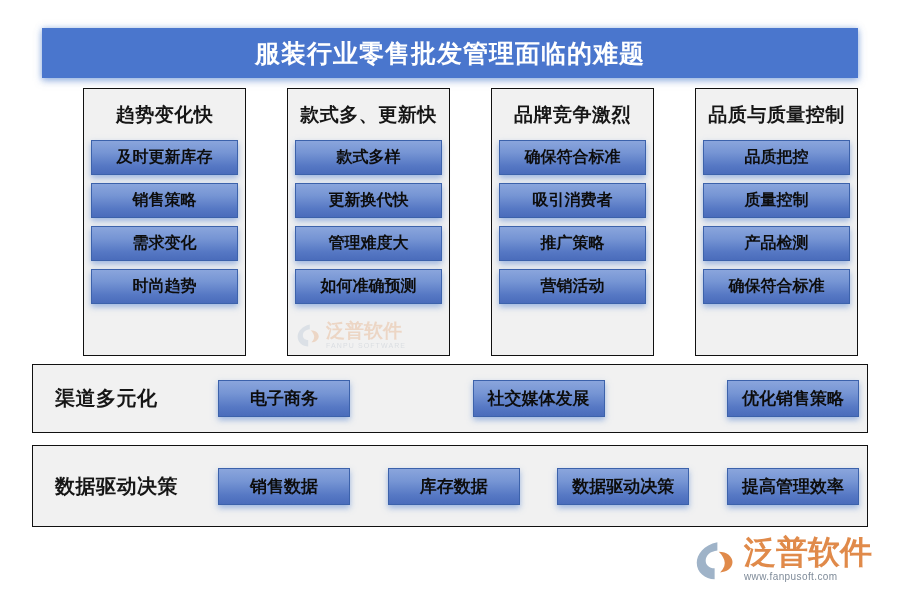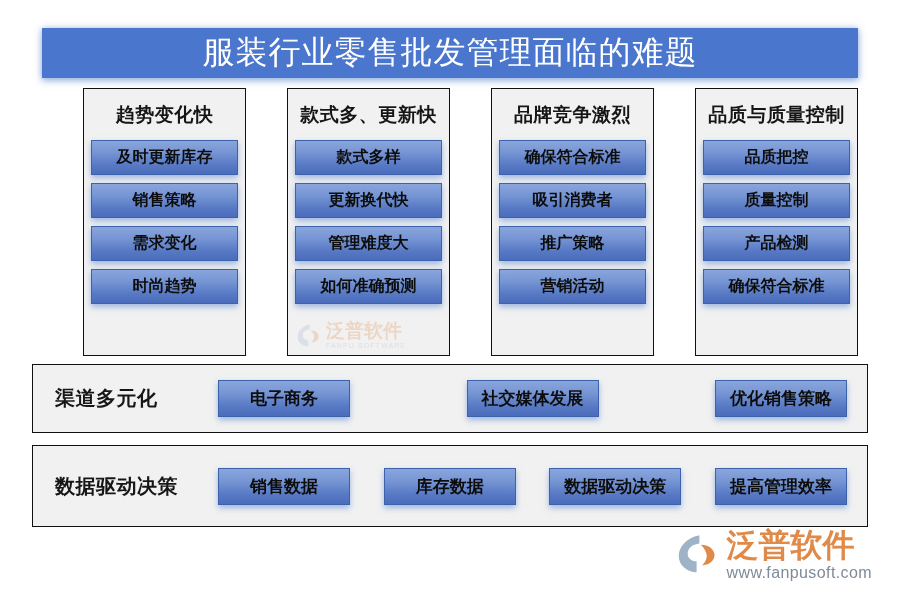--- a/index.html
+++ b/index.html
@@ -25,22 +25,22 @@
     height: 50px;
     background: #4a76cd;
     box-shadow: 0 3px 7px rgba(100,140,210,0.55),
                 0 0 6px rgba(120,160,220,0.5);
     display: flex;
     align-items: center;
     justify-content: center;
   }
   .title-banner .title-text {
     color: #ffffff;
-    font-size: 32px;
-    font-weight: normal;
+    font-size: 25px;
+    font-weight: bold;
     letter-spacing: 1px;
     font-family: "Liberation Serif", "DejaVu Serif", serif;
   }
 
   
   .columns {
     position: absolute;
     left: 42px;
     top: 88px;
     width: 816px;
@@ -116,21 +116,21 @@
     font-size: 20px;
     font-weight: bold;
     color: #161616;
     letter-spacing: 0.5px;
     white-space: nowrap;
   }
   .row-items {
     flex: 1;
     display: flex;
     justify-content: space-between;
-    padding-right: 20px;
+    padding-right: 8px;
     box-sizing: border-box;
   }
   .wide-row .chip {
     width: 132px;
     height: 37px;
     font-size: 17px;
   }
 
   
   .watermark {
@@ -192,21 +192,21 @@
   }
   .logo .logo-cn {
     font-size: 32px;
     font-weight: bold;
     color: #e08a4a;
     font-family: "Liberation Sans", sans-serif;
     line-height: 1.05;
     white-space: nowrap;
   }
   .logo .logo-url {
-    font-size: 16px;
+    font-size: 10px;
     color: #7f8b99;
     font-family: "Liberation Sans", sans-serif;
     letter-spacing: 0.4px;
     margin-top: 1px;
     white-space: nowrap;
   }
 </style>
 </head>
 <body>
 

